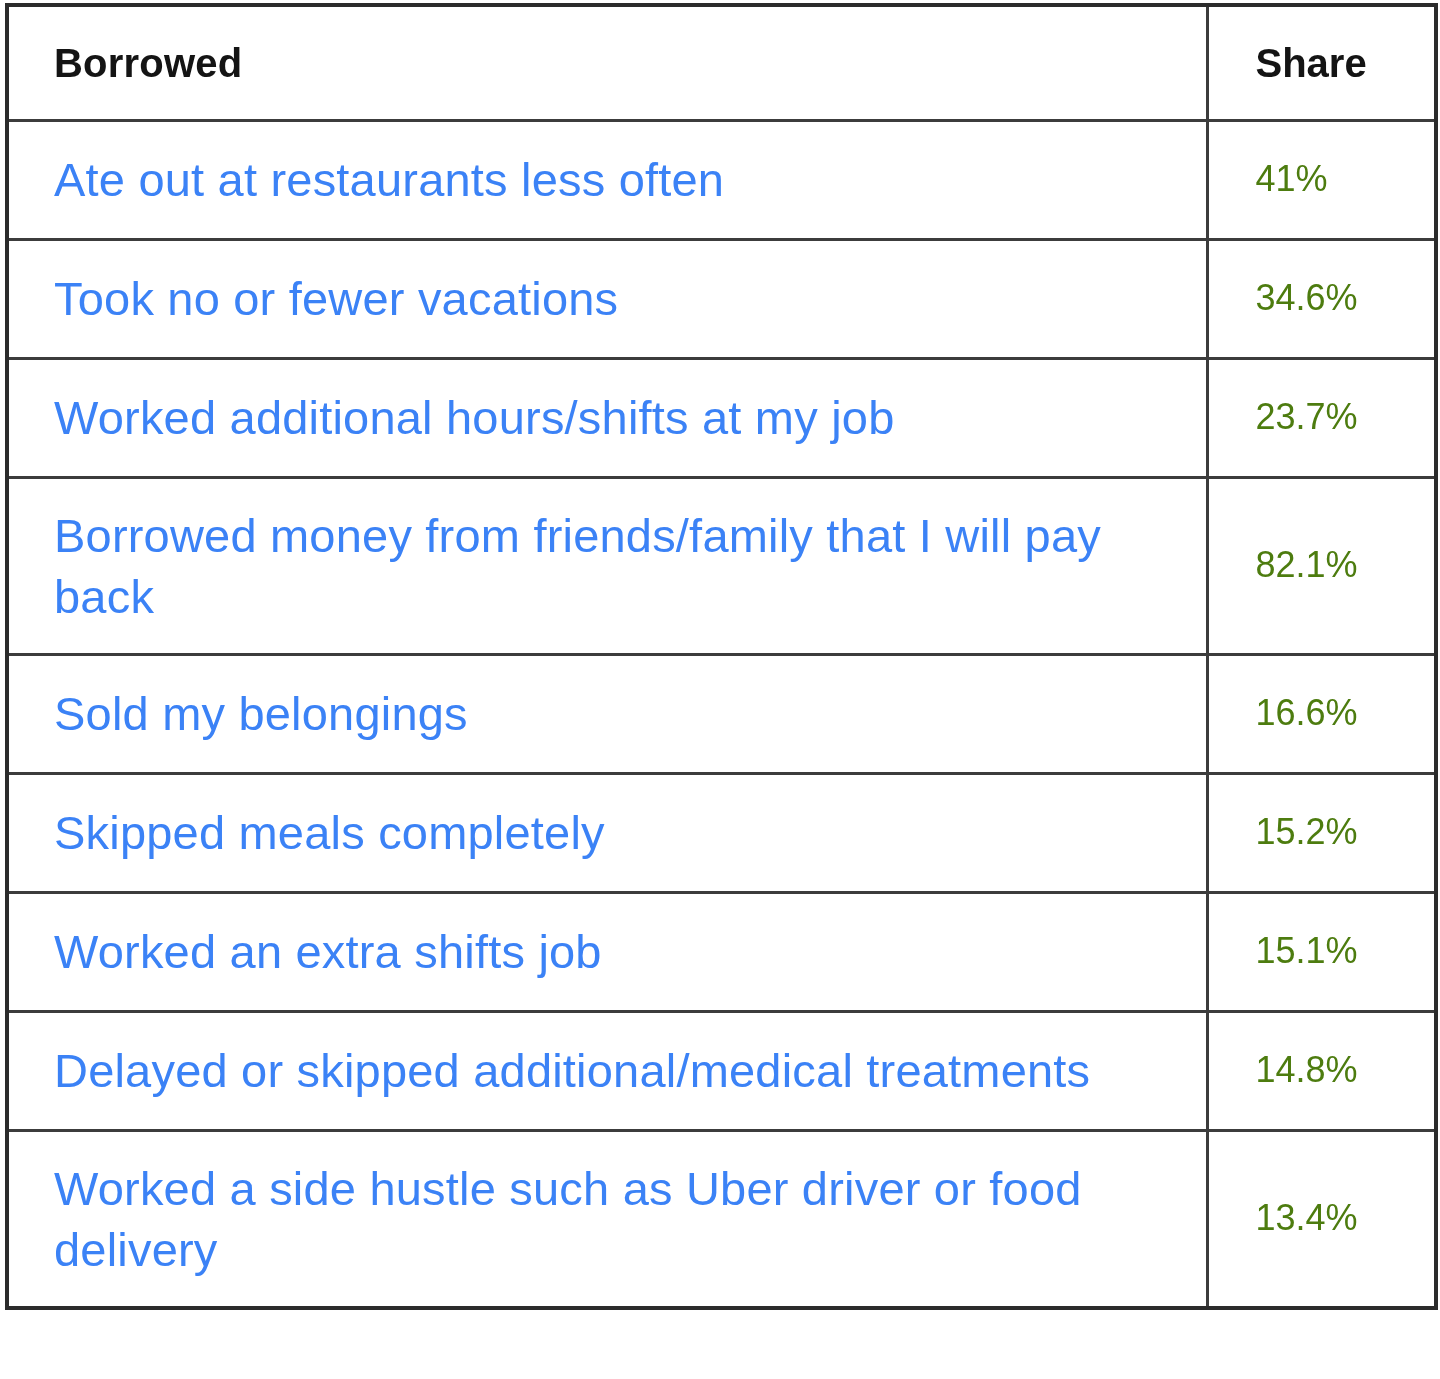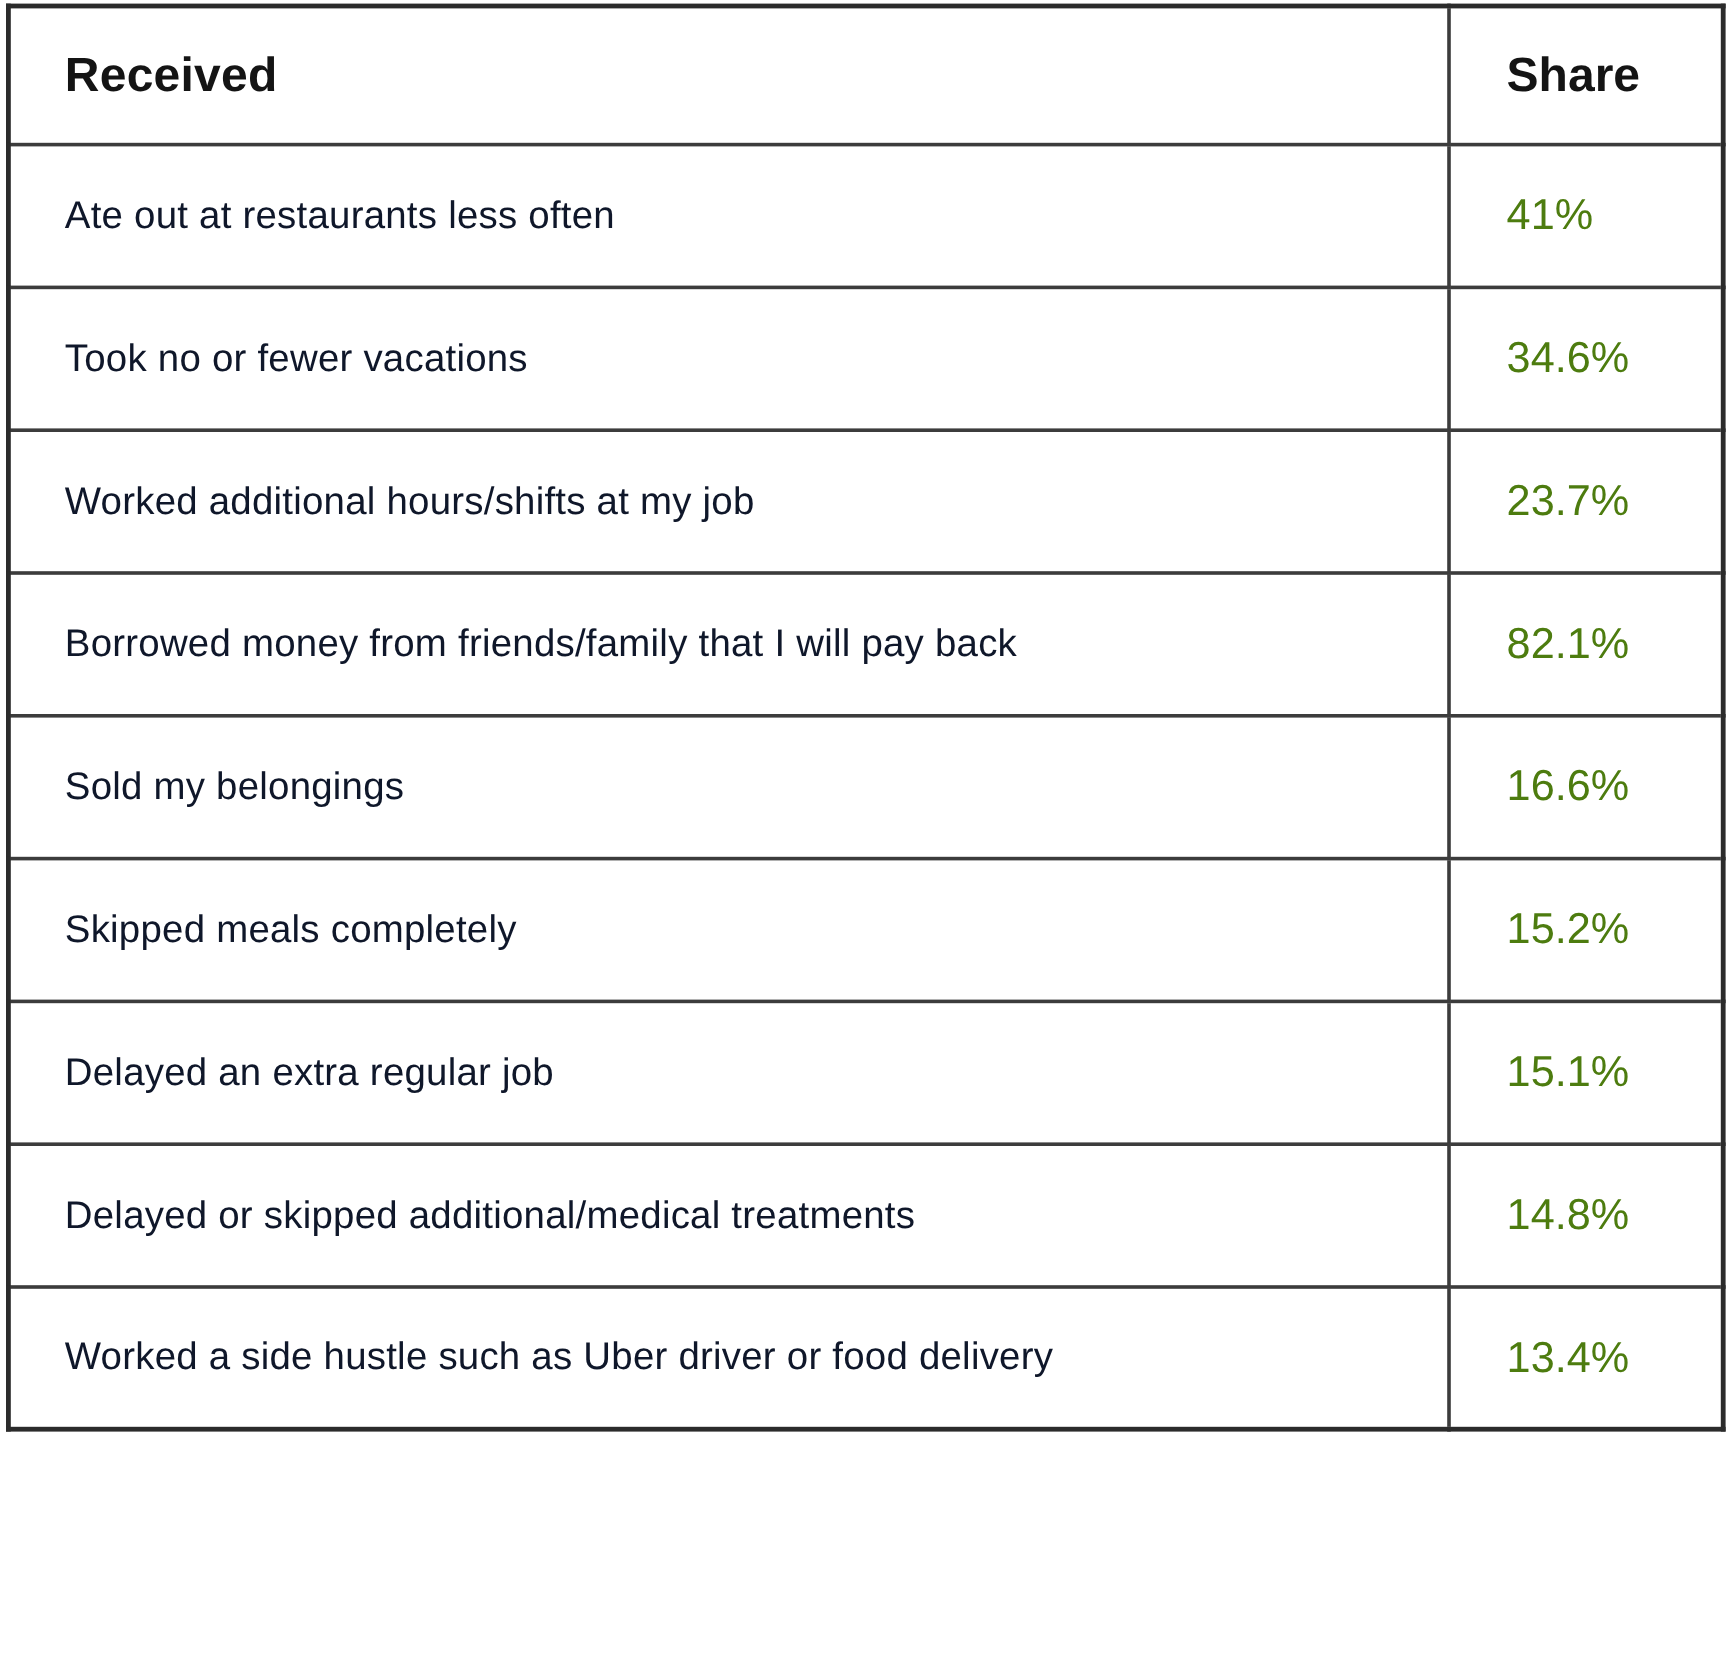--- a/index.html
+++ b/index.html
@@ -30,23 +30,23 @@
     border: 3px solid #3c3c3c;
     vertical-align: middle;
     text-align: left;
     box-sizing: border-box;
     background: #ffffff;
   }
   table.data-table thead tr { height: 115px; }
   table.data-table tbody tr { height: 119px; }
   th.sacrifice-col, td.sacrifice-cell {
     padding: 26px 40px 26px 45px;
-    font-size: 32px;
+    font-size: 47px;
     line-height: 1.3;
-    color: #0f172a;
+    color: #3b82f6;
     letter-spacing: 0.2px;
   }
   th.share-col, td.share-cell {
     padding: 26px 12px 26px 47px;
     font-size: 36px;
     line-height: 1.3;
     color: #4d7c0f;
   }
   table.data-table th {
     font-weight: bold;
@@ -58,21 +58,21 @@
 <body>
 
 <div class="page">
   <table class="data-table">
     <colgroup>
       <col class="col-sacrifice">
       <col class="col-share">
     </colgroup>
     <thead>
       <tr>
-        <th class="sacrifice-col">Received</th>
+        <th class="sacrifice-col">Borrowed</th>
         <th class="share-col">Share</th>
       </tr>
     </thead>
     <tbody id="table-body">
   <tr>
     <td class="sacrifice-cell">Ate out at restaurants less often</td>
     <td class="share-cell">41%</td>
   </tr>
 
   <tr>
@@ -95,21 +95,21 @@
     <td class="share-cell">16.6%</td>
   </tr>
 
 
   <tr>
     <td class="sacrifice-cell">Skipped meals completely</td>
     <td class="share-cell">15.2%</td>
   </tr>
 
   <tr>
-    <td class="sacrifice-cell">Delayed an extra regular job</td>
+    <td class="sacrifice-cell">Worked an extra shifts job</td>
     <td class="share-cell">15.1%</td>
   </tr>
 
   <tr>
     <td class="sacrifice-cell">Delayed or skipped additional/medical treatments</td>
     <td class="share-cell">14.8%</td>
   </tr>
 
   <tr>
     <td class="sacrifice-cell">Worked a side hustle such as Uber driver or food delivery</td>

